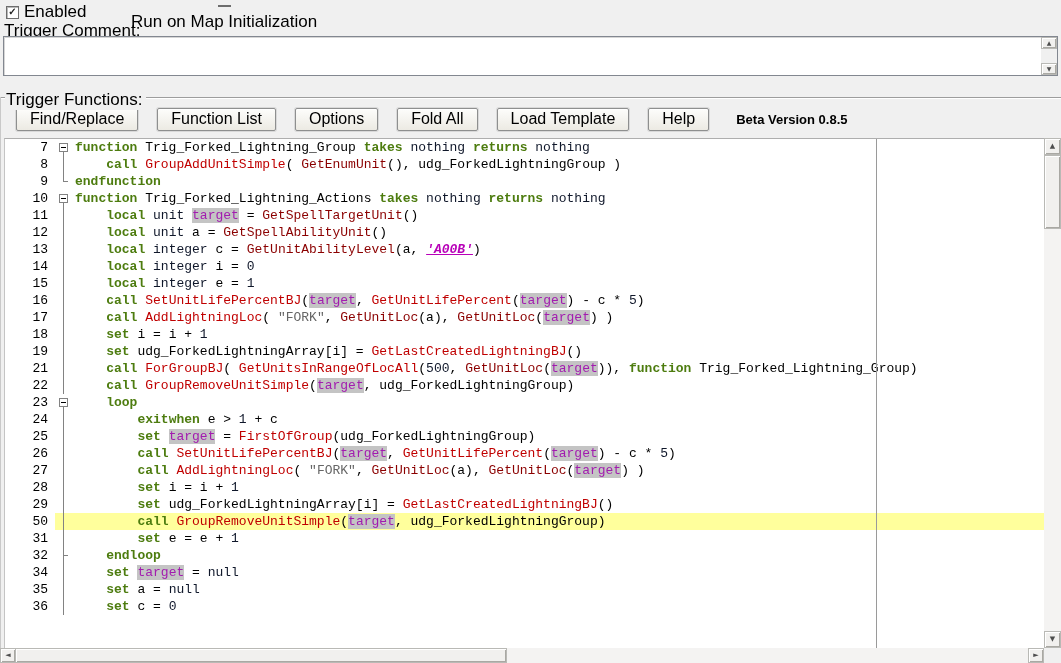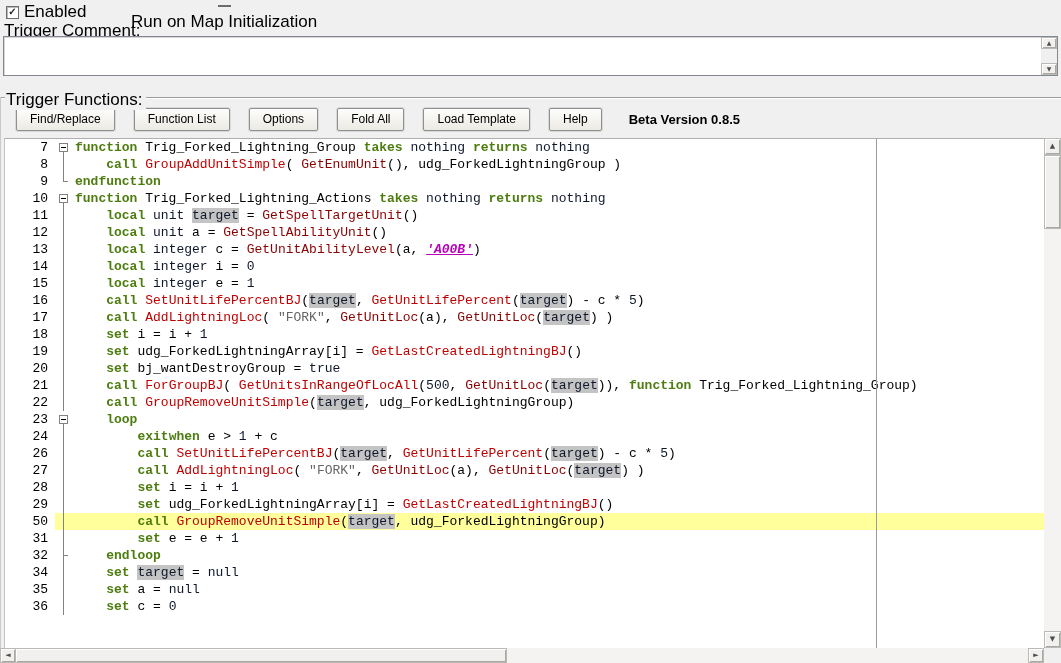--- a/index.html
+++ b/index.html
@@ -36,21 +36,21 @@
   }
   
   .group-line { position:absolute; left:0; top:97px; width:1061px; height:2px;
     border-top:1px solid #9d9d9d; border-bottom:1px solid #ffffff; }
   .group-side { position:absolute; left:0; top:97px; width:1px; height:566px; background:#c9c9c9; }
   .group-label { position:absolute; left:5px; top:90px; background:#f0f0f0; padding:0 4px 0 1px; z-index:2; }
   
   .toolbar { position:absolute; left:16px; top:107px; height:24px; display:flex; align-items:center; }
   .btns { display:flex; gap:19px; align-items:center; }
   .wbtn {
-    height:23px; padding:0 13px; font-size:12px; font-family:"Liberation Sans",sans-serif;
+    height:23px; padding:0 13px; font-size:16px; font-family:"Liberation Sans",sans-serif;
     background:linear-gradient(#fdfdfb,#eceae3);
     border:1px solid #8e8f8f; border-radius:2px;
     box-shadow: 0 0 0 1px #d9d9d9, inset 0 1px 0 #ffffff;
     color:#000; cursor:default; white-space:nowrap;
   }
   .beta { margin-left:27px; font-weight:bold; font-size:13px; }
   
   .editor {
     position:absolute; left:4px; top:138px; width:1040px; height:510px;
     background:#fff; border-top:1px solid #aeaeae; border-left:1px solid #c4c4c4;
@@ -70,21 +70,21 @@
   .fminus { left:6px; top:8px; width:5px; height:1px; background:#000; z-index:2; }
   .tx { flex:1; white-space:pre; padding-left:2px; }
   .cl.hl .tx, .cl.hl .fd { background:#ffff9c; }
   .tk-k { color:#4d7c0f; font-weight:bold; }
   .tk-p { color:#000; }
   .tk-t { color:#0f172a; }
   .tk-f { color:#c00000; }
   .tk-n { color:#8b0000; }
   .tk-r { color:#b800b8; font-weight:bold; font-style:italic; text-decoration:underline; }
   .tk-s { color:#666666; }
-  .tk-o { background:#c4c4c4; color:#0f172a; }
+  .tk-o { background:#c4c4c4; color:#a21caf; }
   .margin-line { position:absolute; left:871px; top:0; bottom:0; width:1px; background:#9a9a9a; z-index:3; }
   
   .sbtn {
     background:#f1f0ee; border:1px solid #b9b9b5;
     box-shadow: inset 1px 1px 0 #ffffff, inset -1px -1px 0 #a9a8a3;
     color:#4d4d4d; display:flex; align-items:center; justify-content:center;
     font-family:"DejaVu Sans",sans-serif; font-size:7px; line-height:1;
   }
   .mini-scroll .sbtn { width:16px; height:12px; font-size:6px; }
   .vscroll { position:absolute; left:1044px; top:138px; width:17px; height:510px; background:#f4f3f2; }
@@ -235,27 +235,20 @@
         <div class="tx"><span class="tk-p">    </span><span class="tk-k">set </span><span class="tk-p">i = i + </span><span class="tk-t">1</span></div>
       </div>
       <div class="cl">
         <div class="ln">19</div>
         <div class="fd">
           <i class="fline"></i>
         </div>
         <div class="tx"><span class="tk-p">    </span><span class="tk-k">set </span><span class="tk-p">udg_ForkedLightningArray[i] = </span><span class="tk-f">GetLastCreatedLightningBJ</span><span class="tk-p">()</span></div>
       </div>
       <div class="cl">
-        <div class="ln">20</div>
-        <div class="fd">
-          <i class="fline"></i>
-        </div>
-        <div class="tx"><span class="tk-p">    </span><span class="tk-k">set </span><span class="tk-p">bj_wantDestroyGroup = </span><span class="tk-t">true</span></div>
-      </div>
-      <div class="cl">
         <div class="ln">21</div>
         <div class="fd">
           <i class="fline"></i>
         </div>
         <div class="tx"><span class="tk-p">    </span><span class="tk-k">call </span><span class="tk-f">ForGroupBJ</span><span class="tk-p">( </span><span class="tk-f">GetUnitsInRangeOfLocAll</span><span class="tk-p">(</span><span class="tk-t">500</span><span class="tk-p">, </span><span class="tk-n">GetUnitLoc</span><span class="tk-p">(</span><span class="tk-o">target</span><span class="tk-p">)), </span><span class="tk-k">function </span><span class="tk-p">Trig_Forked_Lightning_Group)</span></div>
       </div>
       <div class="cl">
         <div class="ln">22</div>
         <div class="fd">
           <i class="fline"></i>
@@ -270,20 +263,27 @@
           <i class="fbelow"></i>
         </div>
         <div class="tx"><span class="tk-p">    </span><span class="tk-k">loop</span></div>
       </div>
       <div class="cl">
         <div class="ln">24</div>
         <div class="fd">
           <i class="fline"></i>
         </div>
         <div class="tx"><span class="tk-p">        </span><span class="tk-k">exitwhen </span><span class="tk-p">e &gt; </span><span class="tk-t">1</span><span class="tk-p"> + c</span></div>
+      </div>
+      <div class="cl">
+        <div class="ln">25</div>
+        <div class="fd">
+          <i class="fline"></i>
+        </div>
+        <div class="tx"><span class="tk-p">        </span><span class="tk-k">set </span><span class="tk-o">target</span><span class="tk-p"> = </span><span class="tk-f">FirstOfGroup</span><span class="tk-p">(udg_ForkedLightningGroup)</span></div>
       </div>
       <div class="cl">
         <div class="ln">26</div>
         <div class="fd">
           <i class="fline"></i>
         </div>
         <div class="tx"><span class="tk-p">        </span><span class="tk-k">call </span><span class="tk-f">SetUnitLifePercentBJ</span><span class="tk-p">(</span><span class="tk-o">target</span><span class="tk-p">, </span><span class="tk-f">GetUnitLifePercent</span><span class="tk-p">(</span><span class="tk-o">target</span><span class="tk-p">) - c * </span><span class="tk-t">5</span><span class="tk-p">)</span></div>
       </div>
       <div class="cl">
         <div class="ln">27</div>

